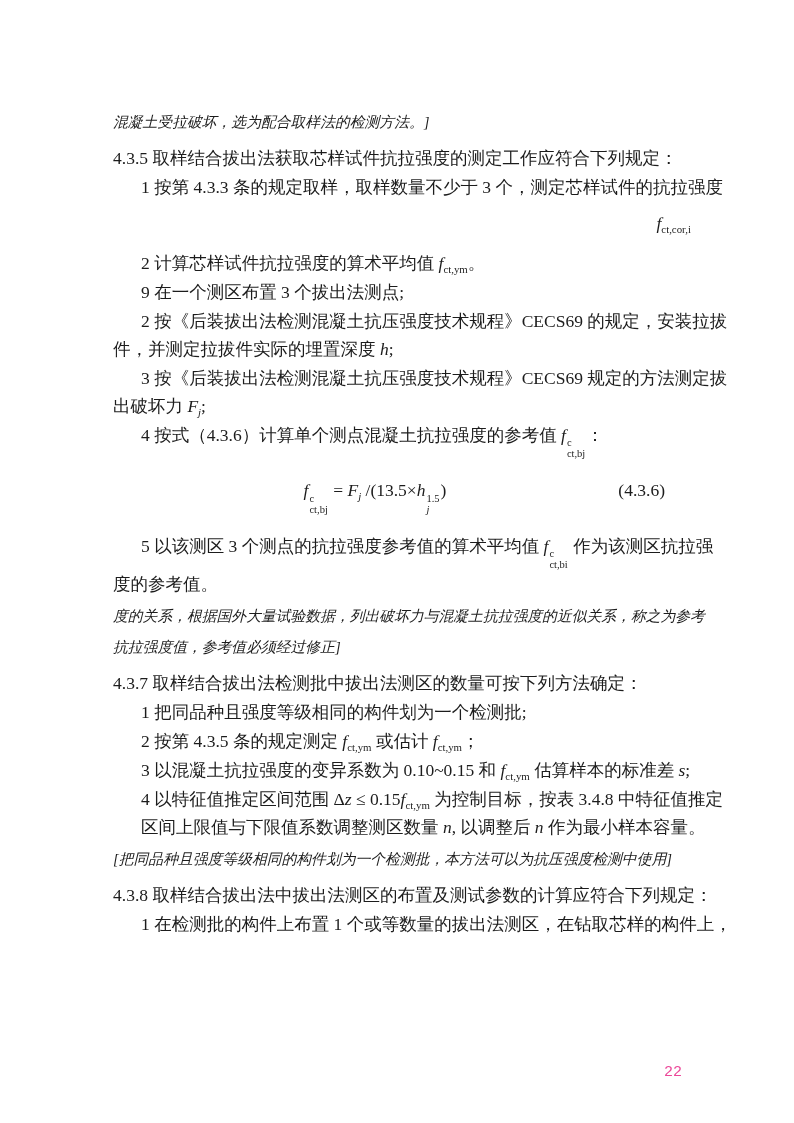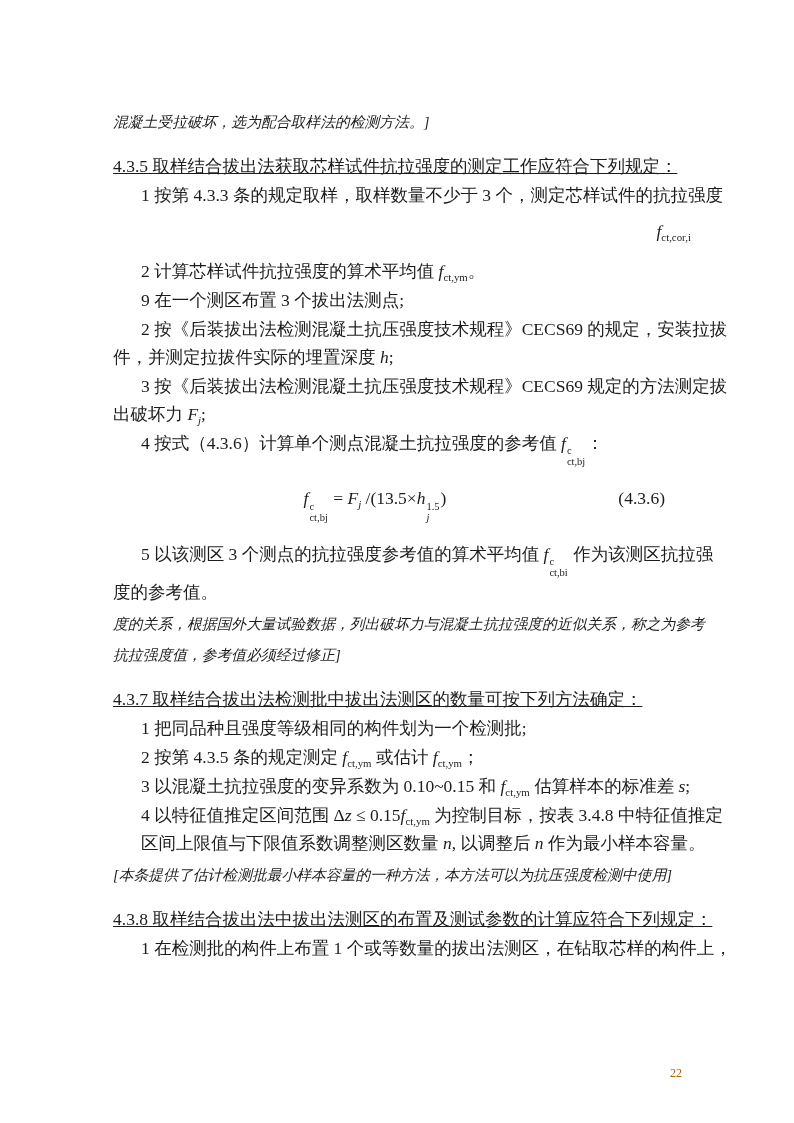--- a/index.html
+++ b/index.html
@@ -13,21 +13,21 @@
     overflow:hidden;
   }
   .doc{
     position:absolute;
     left:113px;top:104px;
     width:578px;
   }
   .blk{font-size:17.5px;line-height:28px;}
   .line{white-space:nowrap;}
   .ind{padding-left:28px;}
-  .clause{margin-top:14px;text-decoration:underline;}
+  .clause{margin-top:6px;}
   .item{margin-top:1px;}
   .math{margin:7px 0 11px;line-height:30px;text-align:right;}
   .where{margin-top:14px;line-height:30px;}
   .commentary{font-size:14.8px;line-height:31px;margin-top:3px;font-style:italic;}
   .equation{
     margin:15px 0 17px;
     position:relative;
     text-align:center;
     line-height:32px;
     padding-right:54px;
@@ -38,23 +38,23 @@
   .ss{
     display:inline-flex;flex-direction:column;align-items:flex-start;
     vertical-align:-0.52em;
     font-size:0.6em;line-height:1.05;
     font-style:normal;
     margin:0 1px;
   }
   .page-num{
     position:absolute;
     right:112px;bottom:42px;
-    font-size:12px;
-    font-family:Liberation Serif, serif;
-    color:#a16207;
+    font-size:15px;
+    font-family:Liberation Mono, monospace;
+    color:#ec4899;
   }
 </style>
 </head>
 <body>
 
 <div class="page">
   <div class="doc">
       <div class="blk commentary">
         <div class="line">混凝土受拉破坏，选为配合取样法的检测方法。]</div>
       </div>
@@ -115,21 +115,21 @@
         <div class="line ind">2 按第 4.3.5 条的规定测定 <span class="v">f</span><sub class="sb1">ct,ym</sub> 或估计 <span class="v">f</span><sub class="sb1">ct,ym</sub>；</div>
       </div>
       <div class="blk item">
         <div class="line ind">3 以混凝土抗拉强度的变异系数为 0.10~0.15 和 <span class="v">f</span><sub class="sb1">ct,ym</sub> 估算样本的标准差 <span class="v">s</span>;</div>
       </div>
       <div class="blk item">
         <div class="line ind">4 以特征值推定区间范围 Δ<span class="v">z</span> ≤ 0.15<span class="v">f</span><sub class="sb1">ct,ym</sub> 为控制目标，按表 3.4.8 中特征值推定</div>
         <div class="line ind">区间上限值与下限值系数调整测区数量 <span class="v">n</span>, 以调整后 <span class="v">n</span> 作为最小样本容量。</div>
       </div>
       <div class="blk commentary">
-        <div class="line">[本条提供了估计检测批最小样本容量的一种方法，本方法可以为抗压强度检测中使用]</div>
+        <div class="line">[把同品种且强度等级相同的构件划为一个检测批，本方法可以为抗压强度检测中使用]</div>
       </div>
       <div class="blk clause">
         <div class="line">4.3.8 取样结合拔出法中拔出法测区的布置及测试参数的计算应符合下列规定：</div>
       </div>
       <div class="blk item">
         <div class="line ind">1 在检测批的构件上布置 1 个或等数量的拔出法测区，在钻取芯样的构件上，</div>
       </div>
     </div>
   <div class="page-num">22</div>
 </div>

